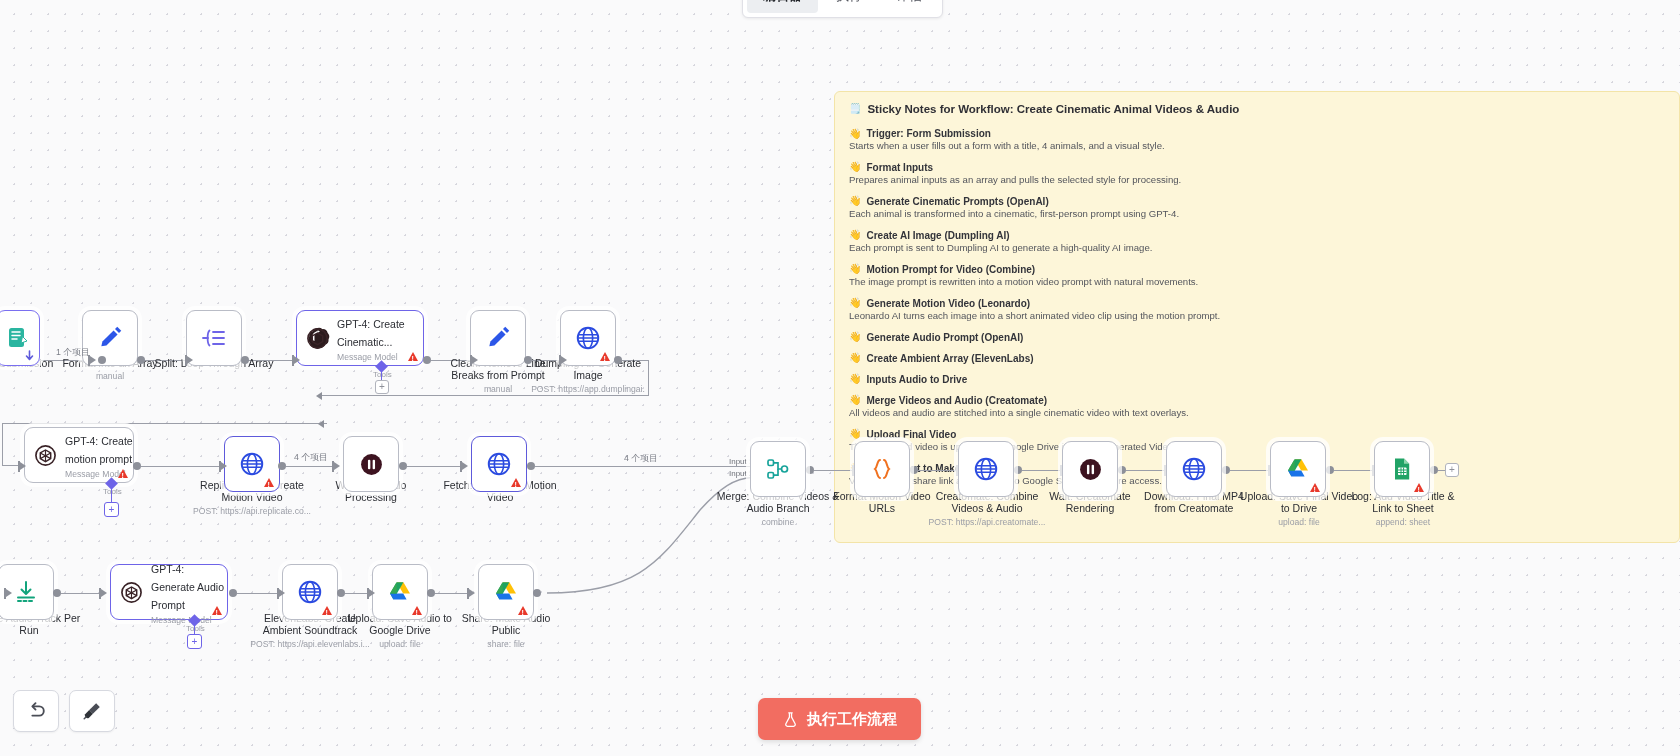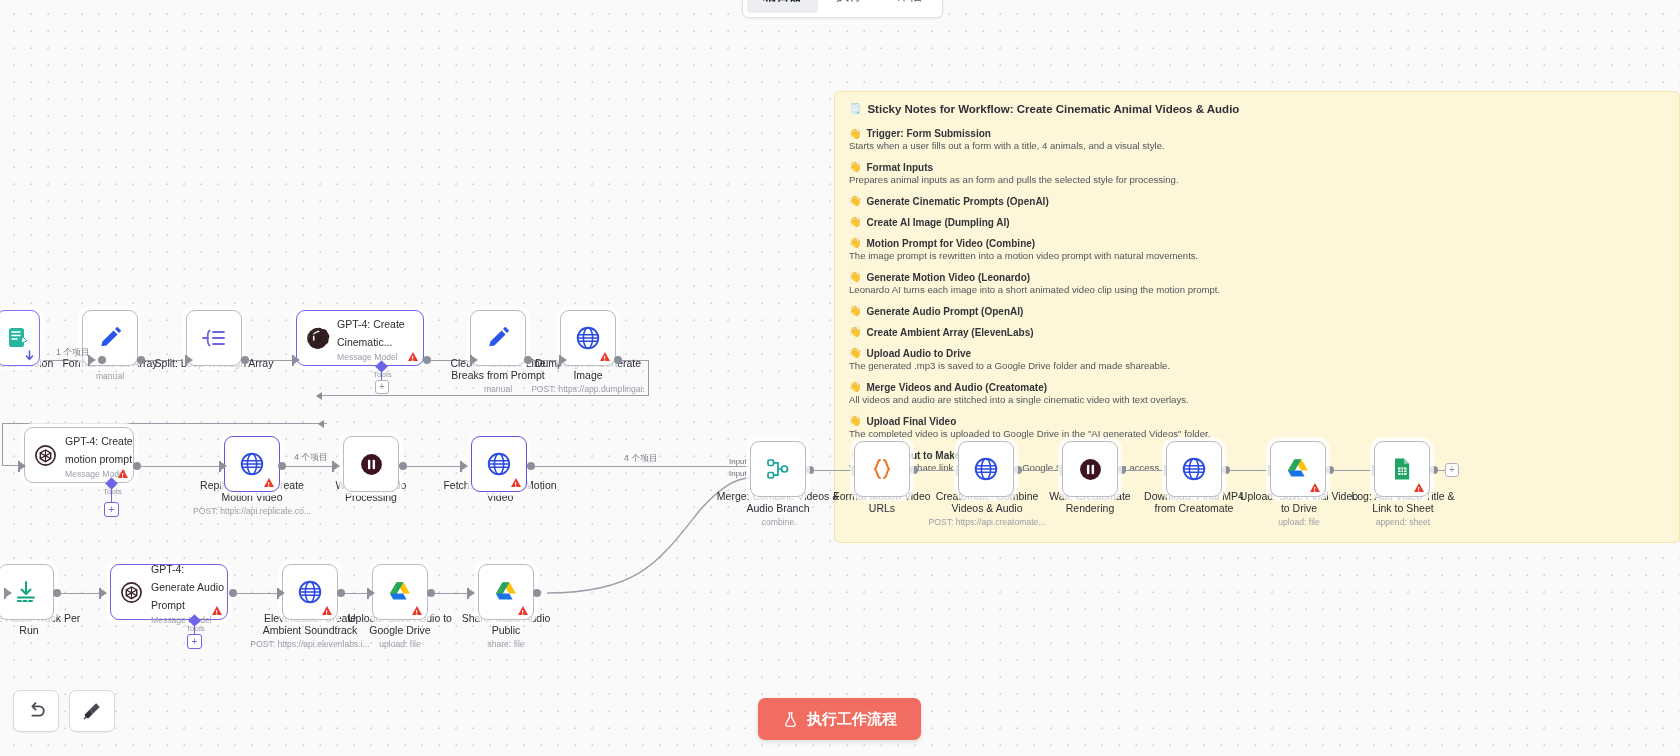--- a/index.html
+++ b/index.html
@@ -212,33 +212,35 @@
           <span class="emoji">👋</span>
           <span>Trigger: Form Submission</span>
         </div>
       <div class="s-p">Starts when a user fills out a form with a title, 4 animals, and a visual style.</div>
     </div>
     <div class="s-block">
       <div class="s-h">
           <span class="emoji">👋</span>
           <span>Format Inputs</span>
         </div>
-      <div class="s-p">Prepares animal inputs as an form and pulls the selected style for processing.</div>
+      <div class="s-p">Prepares animal inputs as an array and pulls the selected style for processing.</div>
     </div>
     <div class="s-block">
       <div class="s-h">
           <span class="emoji">👋</span>
           <span>Generate Cinematic Prompts (OpenAI)</span>
         </div>
+      <div class="s-p">Each animal is transformed into a cinematic, first-person prompt using GPT-4.</div>
     </div>
     <div class="s-block">
       <div class="s-h">
           <span class="emoji">👋</span>
           <span>Create AI Image (Dumpling AI)</span>
         </div>
+      <div class="s-p">Each prompt is sent to Dumpling AI to generate a high-quality AI image.</div>
     </div>
     <div class="s-block">
       <div class="s-h">
           <span class="emoji">👋</span>
           <span>Motion Prompt for Video (Combine)</span>
         </div>
       <div class="s-p">The image prompt is rewritten into a motion video prompt with natural movements.</div>
     </div>
     <div class="s-block">
       <div class="s-h">
@@ -255,23 +257,22 @@
     </div>
     <div class="s-block">
       <div class="s-h">
           <span class="emoji">👋</span>
           <span>Create Ambient Array (ElevenLabs)</span>
         </div>
     </div>
     <div class="s-block">
       <div class="s-h">
           <span class="emoji">👋</span>
-          <span>Upload Audio to Drive</span>
-        </div>
-      <div class="s-p">The generated .mp3 is saved to a Google Drive folder and made shareable.</div>
+          <span>Inputs Audio to Drive</span>
+        </div>
     </div>
     <div class="s-block">
       <div class="s-h">
           <span class="emoji">👋</span>
           <span>Merge Videos and Audio (Creatomate)</span>
         </div>
       <div class="s-p">All videos and audio are stitched into a single cinematic video with text overlays.</div>
     </div>
     <div class="s-block">
       <div class="s-h">

